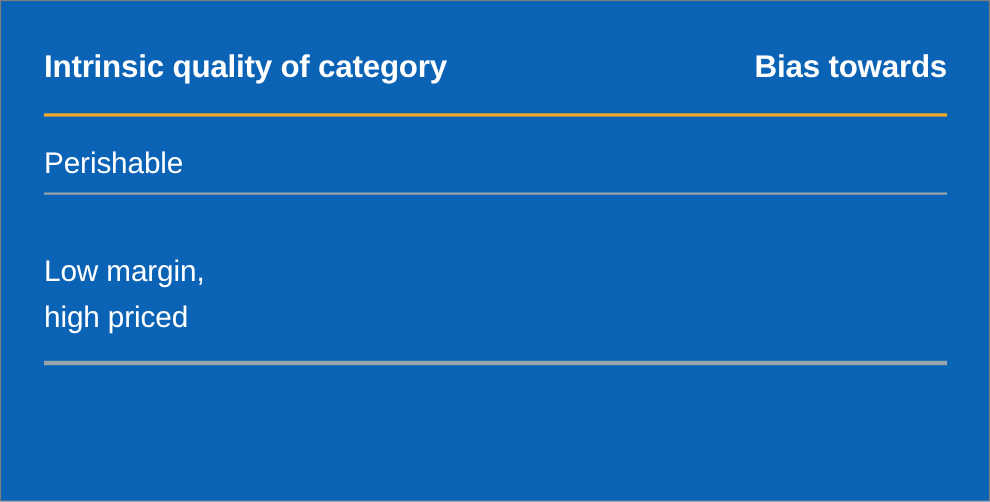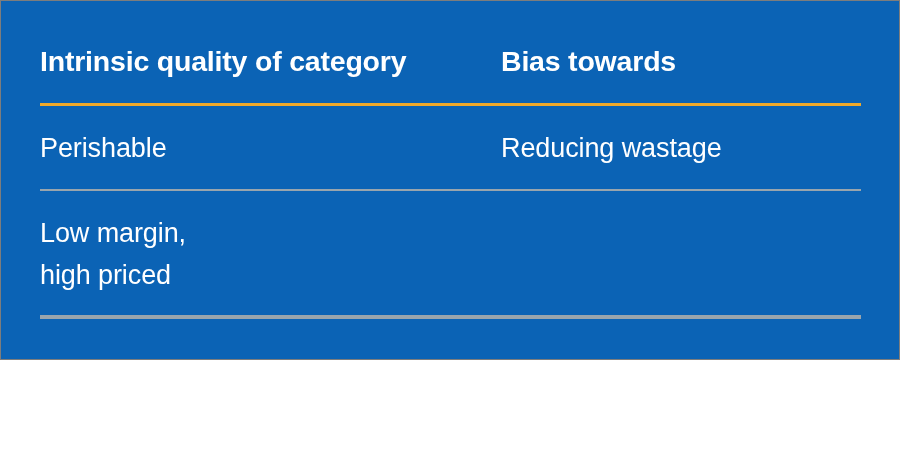--- a/index.html
+++ b/index.html
@@ -3,21 +3,21 @@
 <meta charset="utf-8">
 <style>
   html, body {
     margin: 0;
     padding: 0;
     background: #ffffff;
   }
   #canvas {
     position: relative;
     width: 900px;
-    height: 360px;
+    height: 456px;
     box-sizing: border-box;
     background: #0B63B5;
     border: 1px solid #7d7d7d;
     overflow: hidden;
     font-family: "Liberation Sans", "DejaVu Sans", sans-serif;
     -webkit-font-smoothing: antialiased;
   }
 
   .table {
     position: absolute;
@@ -30,21 +30,21 @@
     position: relative;
     display: flex;
     align-items: flex-start;
   }
 
   .cell {
     box-sizing: border-box;
     padding: 0;
   }
   .cell.col-left  { width: 461px; flex: 0 0 461px; }
-  .cell.col-right { width: 360px; flex: 0 0 360px; }
+  .cell.col-right { width: 360px; flex: 0 0 360px; text-align: right; }
 
   
   .header-row {
     height: 102px;
   }
   .header-row .cell {
     padding-top: 43px;
   }
   .header-cell-text {
     display: block;
@@ -66,25 +66,26 @@
   .rule-accent {
     border-top: 3px solid #F0A92A;
   }
   .rule-divider {
     border-top: 2px solid #99A5AD;
   }
 
   
   .body-row .cell {
     padding-top: 21px;
-    padding-bottom: 20px;
+    padding-bottom: 6px;
   }
   .body-row.two-line .cell {
     padding-top: 21px;
     padding-bottom: 19px;
+    margin-top: 27px;
   }
   .body-cell-text {
     display: block;
     color: #ffffff;
     font-size: 27px;
     font-weight: normal;
     line-height: 42px;
     letter-spacing: -0.1px;
     white-space: pre-line;
   }
@@ -104,23 +105,20 @@
         <span class="header-cell-text">Bias towards</span>
       </div>
     </div>
 
     <hr class="rule rule-accent">
 
     <div class="row body-row">
       <div class="cell col-left">
         <span class="body-cell-text">Perishable</span>
       </div>
-      <div class="cell col-right">
-        <span class="body-cell-text">Reducing wastage</span>
-      </div>
     </div>
 
     <hr class="rule rule-divider">
 
     <div class="row body-row two-line">
       <div class="cell col-left">
         <span class="body-cell-text">Low margin,
 high priced</span>
       </div>
     </div>

